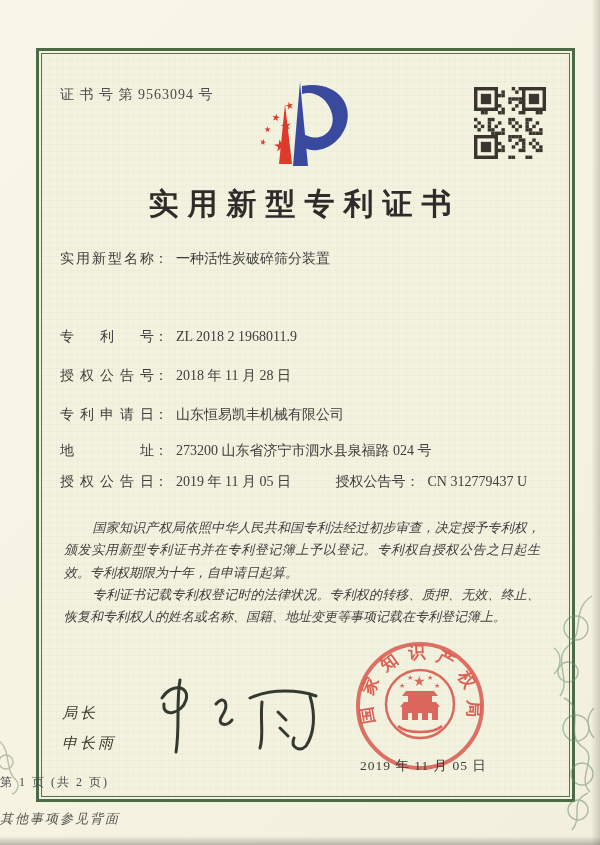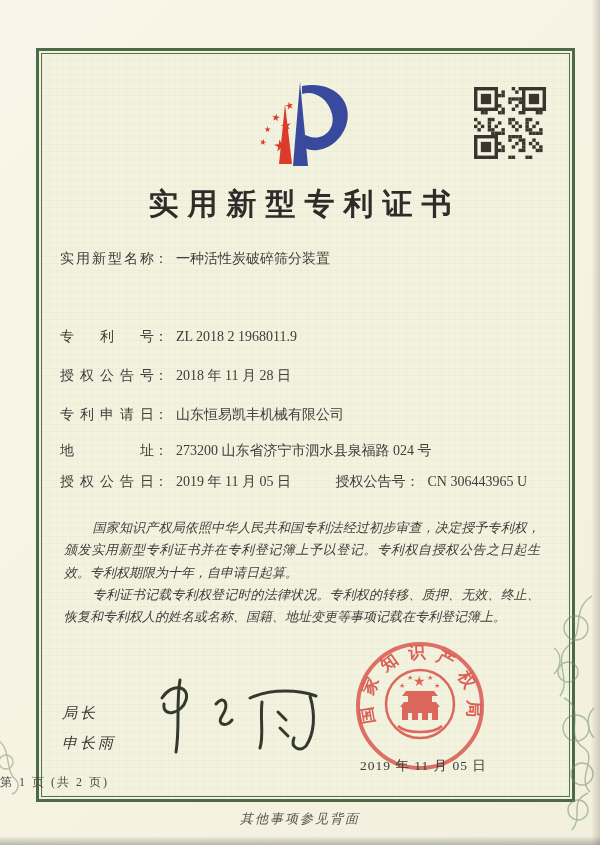--- a/index.html
+++ b/index.html
@@ -29,36 +29,37 @@
   .paras{left:64px;top:517px;width:476px;font-size:13px;line-height:1.72;
          color:#3e3e3c;text-align:justify;font-style:italic;}
   .paras p{margin:0;text-indent:2.2em;}
   .signer{left:62px;top:698px;font-size:15px;color:#37372f;font-style:italic;
           letter-spacing:3px;line-height:2.0;}
   .sig{left:150px;top:672px;}
   .seal{left:350px;top:640px;opacity:.92;}
   .seal-date{left:360px;top:757px;font-size:13.5px;color:#3b3b38;letter-spacing:1px;}
   .page-no{left:0;top:774px;width:100%;text-align:left;font-size:12px;
            color:#4a4a46;letter-spacing:2px;}
-  .back-note{left:0;top:810px;width:100%;text-align:center;font-size:13px;
+  .back-note{left:0;top:810px;width:100%;font-size:13px;
            color:#56564e;font-style:italic;letter-spacing:2px;}
   .qr{left:474px;top:87px;}
   .logo{left:238px;top:74px;}
   .orn-r{right:0;top:588px;opacity:.55;}
   .orn-l{left:-6px;top:736px;opacity:.5;}
 </style>
 </head>
 <body>
 
 <div class="page">
 
   <div class="frame-outer">
     <div class="frame-inner"></div>
   </div>
 
+  <div class="abs cert-no">证 书 号 第 9563094 号</div>
 
   <svg class="abs logo" width="120" height="106" viewBox="0 0 120 106">
     <path d="M64 12 C98 6 116 30 108 52 C100 74 76 82 64 72 C58 66 62 58 70 62 C84 68 98 56 94 40 C90 24 76 16 64 20 Z" fill="#39499e"></path>
     <polygon points="62,8 55,92 70,92" fill="#39499e"></polygon>
     <polygon points="47,30 41,90 54,90" fill="#dc3a2b"></polygon>
     <text x="48" y="36" font-size="10" fill="#dc3a2b" transform="rotate(-14 48 36)">★</text>
     <text x="33" y="46" font-size="10" fill="#dc3a2b" transform="rotate(10 33 46)">★</text>
     <text x="26" y="58" font-size="8" fill="#dc3a2b">★</text>
     <text x="43" y="57" font-size="13" fill="#dc3a2b" transform="rotate(-10 43 57)">★</text>
     <text x="21" y="70" font-size="8" fill="#dc3a2b" transform="rotate(12 21 70)">★</text>
@@ -183,21 +184,21 @@
   </div>
   <div class="abs row" style="top:442px">
     <span class="flabel">地址</span><span>：</span><span class="fvalue">273200 山东省济宁市泗水县泉福路 024 号</span>
   </div>
 
   <div class="abs row" style="top:473px">
     <span class="grant-left">
       <span class="flabel">授权公告日</span><span>：</span><span class="fvalue">2019 年 11 月 05 日</span>
     </span>
     <span>
-      <span>授权公告号</span><span>：</span><span class="fvalue">CN 306443965 U</span>
+      <span>授权公告号</span><span>：</span><span class="fvalue">CN 312779437 U</span>
     </span>
   </div>
 
   <div class="abs paras">
     <p>国家知识产权局依照中华人民共和国专利法经过初步审查，决定授予专利权，颁发实用新型专利证书并在专利登记簿上予以登记。专利权自授权公告之日起生效。专利权期限为十年，自申请日起算。</p>
     <p>专利证书记载专利权登记时的法律状况。专利权的转移、质押、无效、终止、恢复和专利权人的姓名或名称、国籍、地址变更等事项记载在专利登记簿上。</p>
   </div>
 
   <div class="abs signer">
     <div>局长</div>

